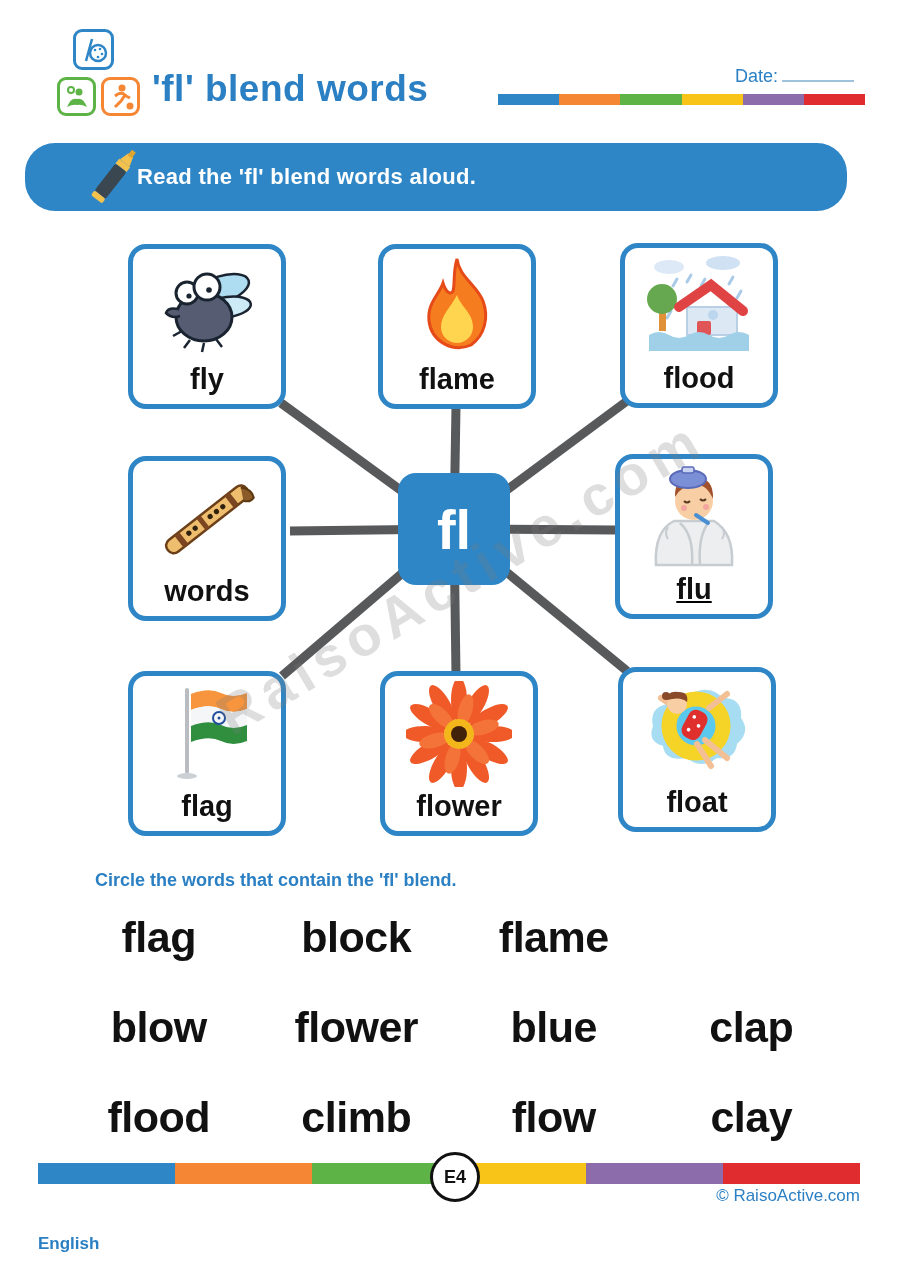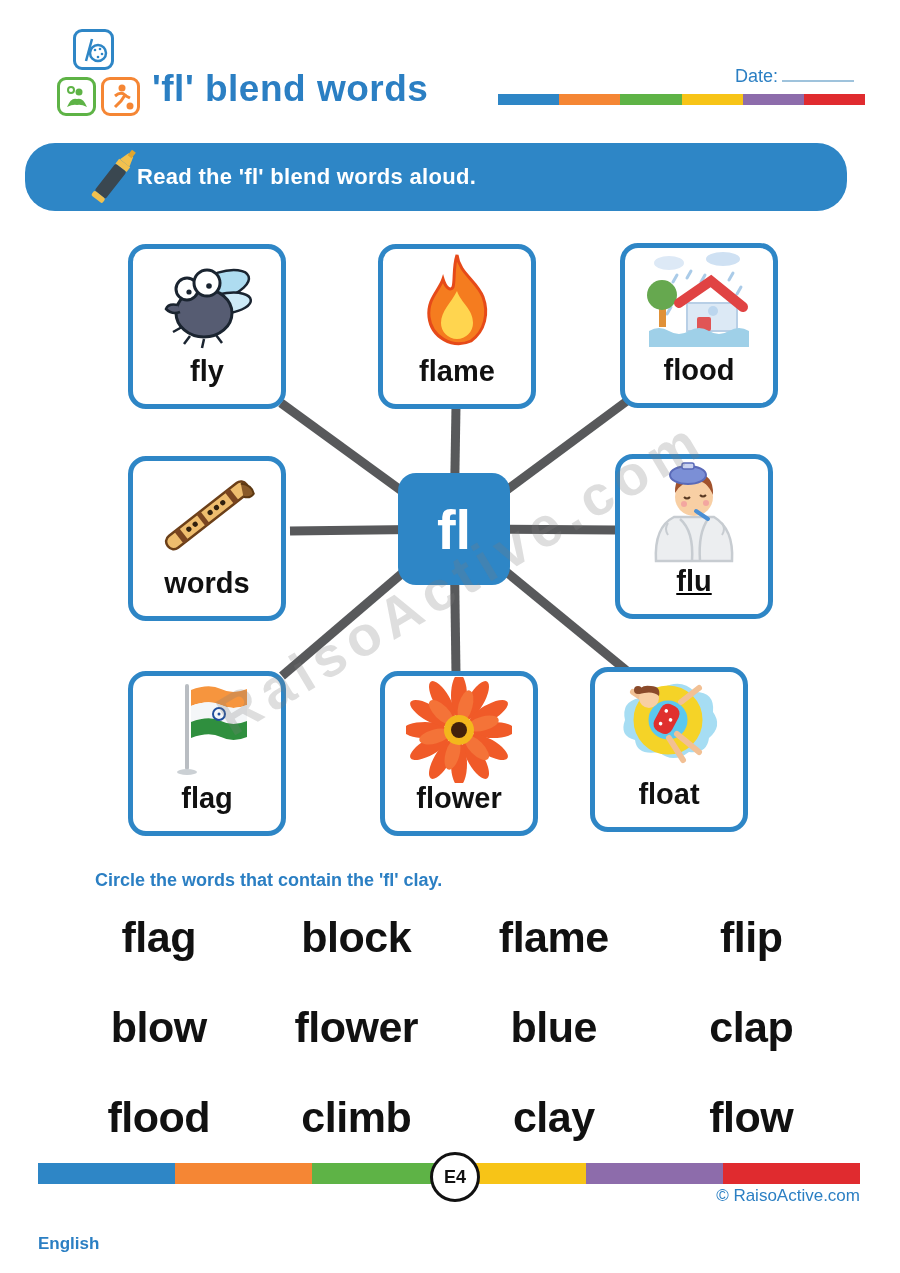--- a/index.html
+++ b/index.html
@@ -19,31 +19,31 @@
   .rainbow span { flex:1 1 0; height:100%; }
   .rainbow-top { left:498px; top:94px; width:367px; height:11px; }
 
   
   .banner { position:absolute; left:25px; top:143px; width:822px; height:68px; background:#2e86c6; border-radius:30px; display:flex; align-items:center; }
   .banner-icon { position:absolute; left:58px; top:4px; }
   .banner-text { margin-left:112px; color:#fff; font-size:22px; font-weight:bold; letter-spacing:0.3px; }
 
   
   .lines-svg { position:absolute; left:0; top:240px; z-index:1; }
-  .card { position:absolute; width:158px; height:165px; background:#fff; border:5px solid #2e86c6; border-radius:18px; z-index:2; display:flex; flex-direction:column; align-items:center; justify-content:flex-end; padding-bottom:14px; }
+  .card { position:absolute; width:158px; height:165px; background:#fff; border:5px solid #2e86c6; border-radius:18px; z-index:2; display:flex; flex-direction:column; align-items:center; justify-content:flex-end; padding-bottom:6px; }
   .card .pic { flex:1; display:flex; align-items:center; justify-content:center; width:100%; }
   .card .label { font-size:29px; font-weight:bold; color:#111; line-height:1; padding-bottom:4px; }
   .card-fly    { left:128px; top:244px; }
   .card-flame  { left:378px; top:244px; }
   .card-flood  { left:620px; top:243px; }
   .card-flute  { left:128px; top:456px; }
   .card-flu    { left:615px; top:454px;text-decoration:underline; }
   .card-flag   { left:128px; top:671px; }
   .card-flower { left:380px; top:671px; }
-  .card-float  { left:590px; top:667px;gap:8px; }
+  .card-float  { left:618px; top:667px;gap:8px; }
   .center-box { position:absolute; left:398px; top:473px; width:112px; height:112px; background:#2e86c6; border-radius:18px; z-index:2; display:flex; align-items:center; justify-content:center; color:#fff; font-size:56px; font-weight:bold; }
   .watermark { position:absolute; left:222px; top:688px; z-index:3; transform:rotate(-31deg); transform-origin:0 50%; font-size:56px; font-weight:bold; letter-spacing:7px; color:rgba(125,125,125,0.25); pointer-events:none; white-space:nowrap; }
 
   
   .exercise-instruction { position:absolute; left:95px; top:870px; font-size:18px; font-weight:bold; color:#2b7fc3; }
   .word-grid { position:absolute; left:60px; top:908px; width:790px; }
   .word-row { display:grid; grid-template-columns:1fr 1fr 1fr 1fr; margin-bottom:32px; }
   .word-cell { text-align:center; font-size:43px; font-weight:bold; color:#111; letter-spacing:-0.5px; line-height:58px; }
 
   
@@ -285,40 +285,39 @@
             <circle cx="60" cy="50" r="1.8" fill="#fff"></circle>
           <circle cx="53" cy="58" r="1.8" fill="#fff"></circle>
         </g>
       </svg>
     </div>
     <div class="label">float</div>
   </div>
 
   <div class="watermark">RaisoActive.com</div>
 
-  <div class="exercise-instruction">Circle the words that contain the 'fl' clay.</div>
+  <div class="exercise-instruction">Circle the words that contain the 'fl' blend.</div>
 
   <div class="word-grid">
     <div class="word-row">
       <div class="word-cell">flag</div>
       <div class="word-cell">block</div>
       <div class="word-cell">flame</div>
-      <div class="word-cell">flip</div>
     </div>
     <div class="word-row">
       <div class="word-cell">blow</div>
       <div class="word-cell">flower</div>
       <div class="word-cell">blue</div>
       <div class="word-cell">clap</div>
     </div>
     <div class="word-row">
       <div class="word-cell">flood</div>
       <div class="word-cell">climb</div>
+      <div class="word-cell">flow</div>
       <div class="word-cell">clay</div>
-      <div class="word-cell">flow</div>
     </div>
   </div>
 
   <div class="rainbow rainbow-bottom">
     <span style="background: rgb(46, 134, 198);"></span>
       <span style="background: rgb(245, 134, 52);"></span>
       <span style="background: rgb(94, 179, 70);"></span>
       <span style="background: rgb(247, 196, 23);"></span>
       <span style="background: rgb(141, 108, 171);"></span>
       <span style="background: rgb(224, 43, 47);"></span>

